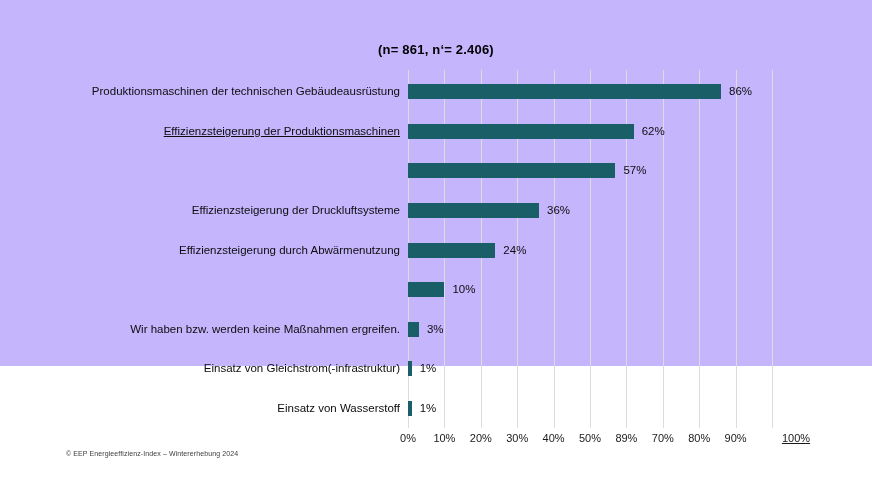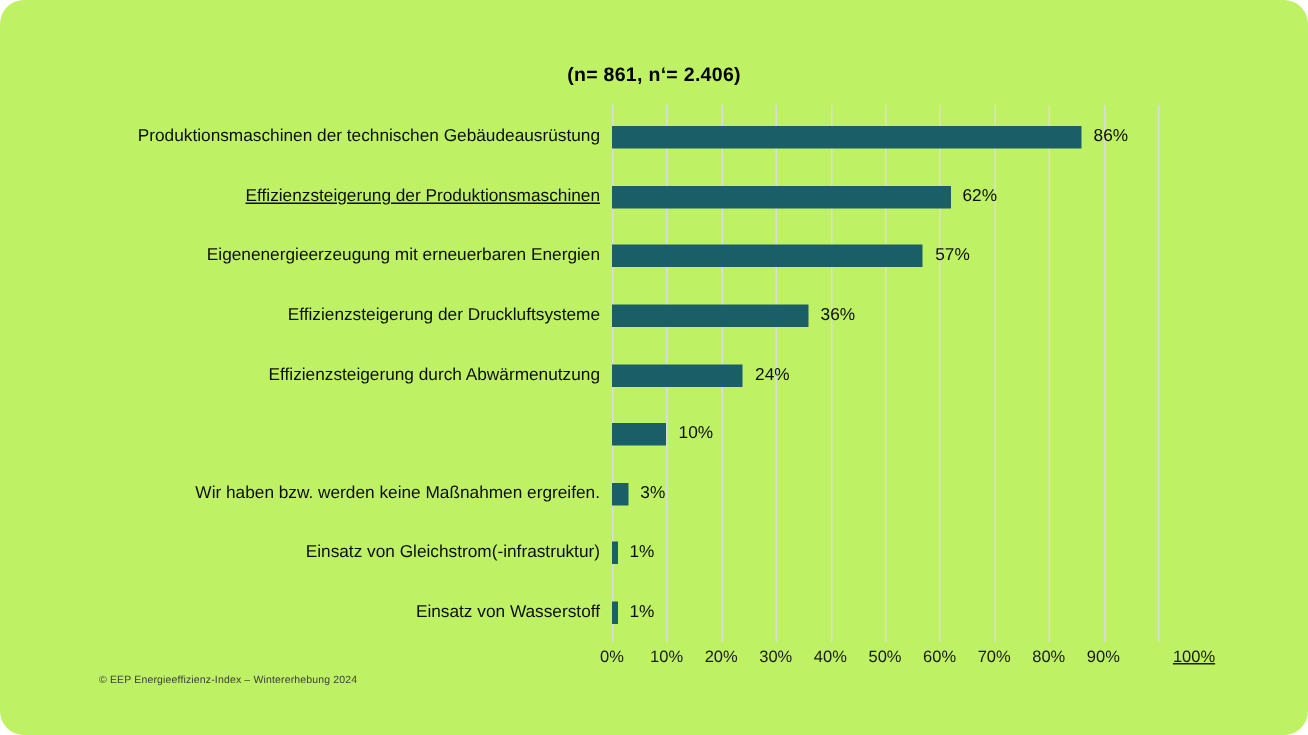--- a/index.html
+++ b/index.html
@@ -1,20 +1,20 @@
 <!DOCTYPE html>
 <html><head>
 <meta charset="utf-8">
 <style>
   html,body{margin:0;padding:0;}
   body{
     width:872px;height:490px;background:#ffffff;overflow:hidden;
     font-family:"Liberation Sans", sans-serif;
   }
-  .figure{position:relative;width:872px;height:490px;background:#bef264;border-radius:16px;}
+  .figure{position:relative;width:872px;height:366px;background:#c4b5fd;}
   .chart-title{
     position:absolute;top:42px;left:0;width:872px;text-align:center;
     font-size:13px;font-weight:bold;color:#000000;letter-spacing:0.2px;
   }
   .plot{position:absolute;left:0;top:0;width:872px;height:490px;}
   .gridline{position:absolute;width:1px;background:#dcdcdc;}
   .row-label{
     position:absolute;right:472px;width:360px;text-align:right;
     font-size:11.5px;color:#0d0d0d;white-space:nowrap;line-height:15px;
   }
@@ -46,21 +46,20 @@
       <div class="gridline" style="left: 662.8px; top: 70px; height: 358px; background: rgb(220, 220, 220);"></div>
       <div class="gridline" style="left: 699.2px; top: 70px; height: 358px; background: rgb(220, 220, 220);"></div>
       <div class="gridline" style="left: 735.6px; top: 70px; height: 358px; background: rgb(220, 220, 220);"></div>
       <div class="gridline" style="left: 772px; top: 70px; height: 358px; background: rgb(220, 220, 220);"></div>
       <div class="row-label" style="top: 84.2778px;">Produktionsmaschinen der technischen Gebäudeausrüstung</div>
       <div class="bar" style="left: 408px; top: 84.2778px; width: 313.04px; background: rgb(26, 95, 104);"></div>
       <div class="value-label" style="left: 729.04px; top: 84.2778px;">86%</div>
       <div class="row-label" style="top: 123.833px; text-decoration: underline;">Effizienzsteigerung der Produktionsmaschinen</div>
       <div class="bar" style="left: 408px; top: 123.833px; width: 225.68px; background: rgb(26, 95, 104);"></div>
       <div class="value-label" style="left: 641.68px; top: 123.833px;">62%</div>
-      <div class="row-label" style="top: 163.389px;">Eigenenergieerzeugung mit erneuerbaren Energien</div>
       <div class="bar" style="left: 408px; top: 163.389px; width: 207.48px; background: rgb(26, 95, 104);"></div>
       <div class="value-label" style="left: 623.48px; top: 163.389px;">57%</div>
       <div class="row-label" style="top: 202.944px;">Effizienzsteigerung der Druckluftsysteme</div>
       <div class="bar" style="left: 408px; top: 202.944px; width: 131.04px; background: rgb(26, 95, 104);"></div>
       <div class="value-label" style="left: 547.04px; top: 202.944px; text-align: center;">36%</div>
       <div class="row-label" style="top: 242.5px;">Effizienzsteigerung durch Abwärmenutzung</div>
       <div class="bar" style="left: 408px; top: 242.5px; width: 87.36px; background: rgb(26, 95, 104);"></div>
       <div class="value-label" style="left: 503.36px; top: 242.5px;">24%</div>
       <div class="bar" style="left: 408px; top: 282.056px; width: 36.4px; background: rgb(26, 95, 104);"></div>
       <div class="value-label" style="left: 452.4px; top: 282.056px;">10%</div>
@@ -72,20 +71,20 @@
       <div class="value-label" style="left: 419.64px; top: 361.167px;">1%</div>
       <div class="row-label" style="top: 400.722px;">Einsatz von Wasserstoff</div>
       <div class="bar" style="left: 408px; top: 400.722px; width: 3.64px; background: rgb(26, 95, 104);"></div>
       <div class="value-label" style="left: 419.64px; top: 400.722px;">1%</div>
       <div class="x-tick" style="left: 408px; top: 432px;">0%</div>
       <div class="x-tick" style="left: 444.4px; top: 432px;">10%</div>
       <div class="x-tick" style="left: 480.8px; top: 432px;">20%</div>
       <div class="x-tick" style="left: 517.2px; top: 432px;">30%</div>
       <div class="x-tick" style="left: 553.6px; top: 432px;">40%</div>
       <div class="x-tick" style="left: 590px; top: 432px;">50%</div>
-      <div class="x-tick" style="left: 626.4px; top: 432px;">60%</div>
+      <div class="x-tick" style="left: 626.4px; top: 432px;">89%</div>
       <div class="x-tick" style="left: 662.8px; top: 432px;">70%</div>
       <div class="x-tick" style="left: 699.2px; top: 432px;">80%</div>
       <div class="x-tick" style="left: 735.6px; top: 432px;">90%</div>
       <div class="x-tick" style="left: 796px; top: 432px; text-decoration: underline;">100%</div>
     </div>
   <div class="footer">© EEP Energieeffizienz-Index – Wintererhebung 2024</div>
 </div>
 
 </body></html>

